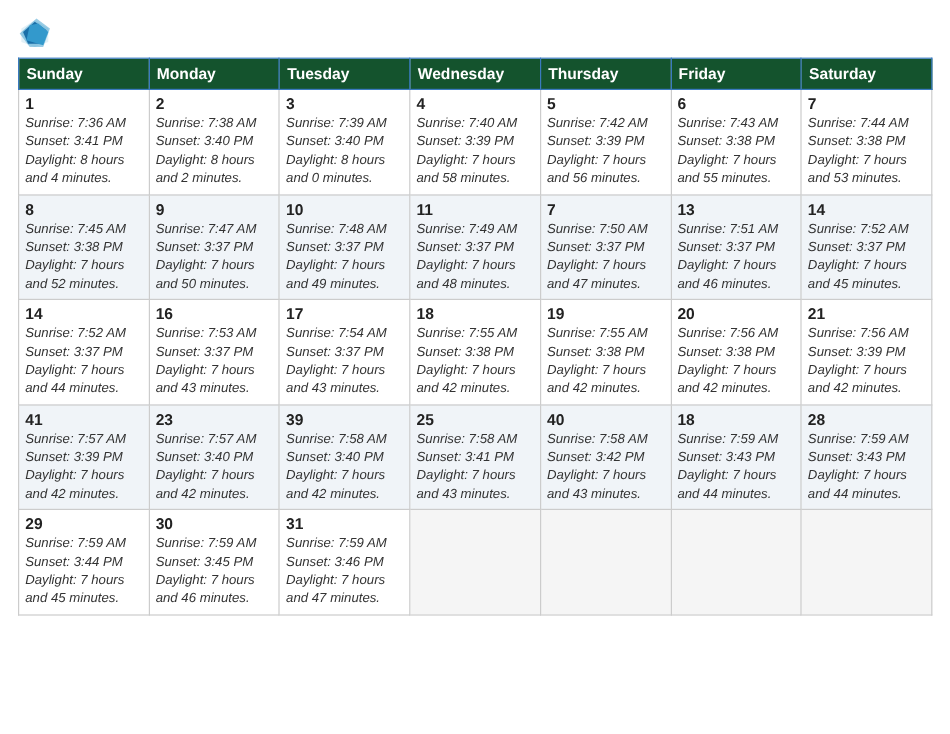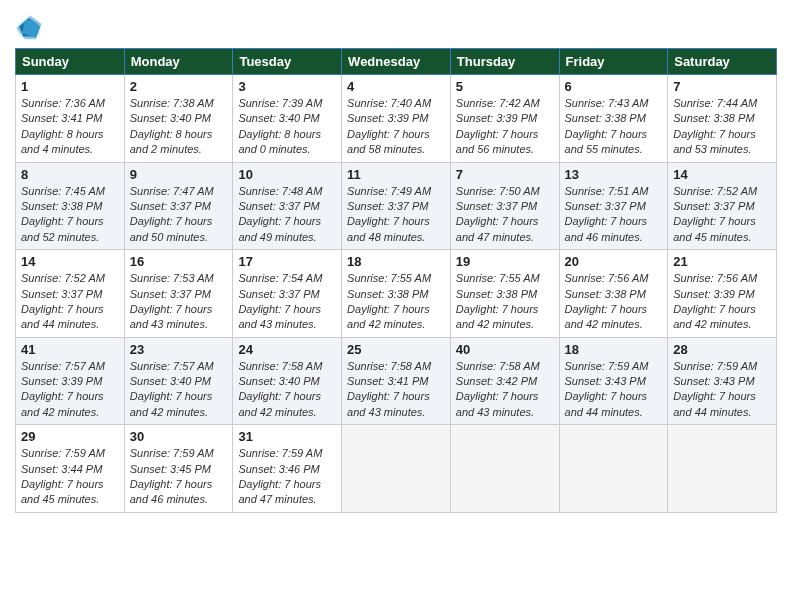--- a/index.html
+++ b/index.html
@@ -228,21 +228,21 @@
         <tr>
           <td>
           <span class="day-num">41</span>
           <span class="day-info">Sunrise: 7:57 AM<br>Sunset: 3:39 PM<br>Daylight: 7 hours and 42 minutes.</span>
         </td>
           <td>
           <span class="day-num">23</span>
           <span class="day-info">Sunrise: 7:57 AM<br>Sunset: 3:40 PM<br>Daylight: 7 hours and 42 minutes.</span>
         </td>
           <td>
-          <span class="day-num">24</span>
+          <span class="day-num">39</span>
           <span class="day-info">Sunrise: 7:58 AM<br>Sunset: 3:40 PM<br>Daylight: 7 hours and 42 minutes.</span>
         </td>
           <td>
           <span class="day-num">25</span>
           <span class="day-info">Sunrise: 7:58 AM<br>Sunset: 3:41 PM<br>Daylight: 7 hours and 43 minutes.</span>
         </td>
           <td>
           <span class="day-num">40</span>
           <span class="day-info">Sunrise: 7:58 AM<br>Sunset: 3:42 PM<br>Daylight: 7 hours and 43 minutes.</span>
         </td>

